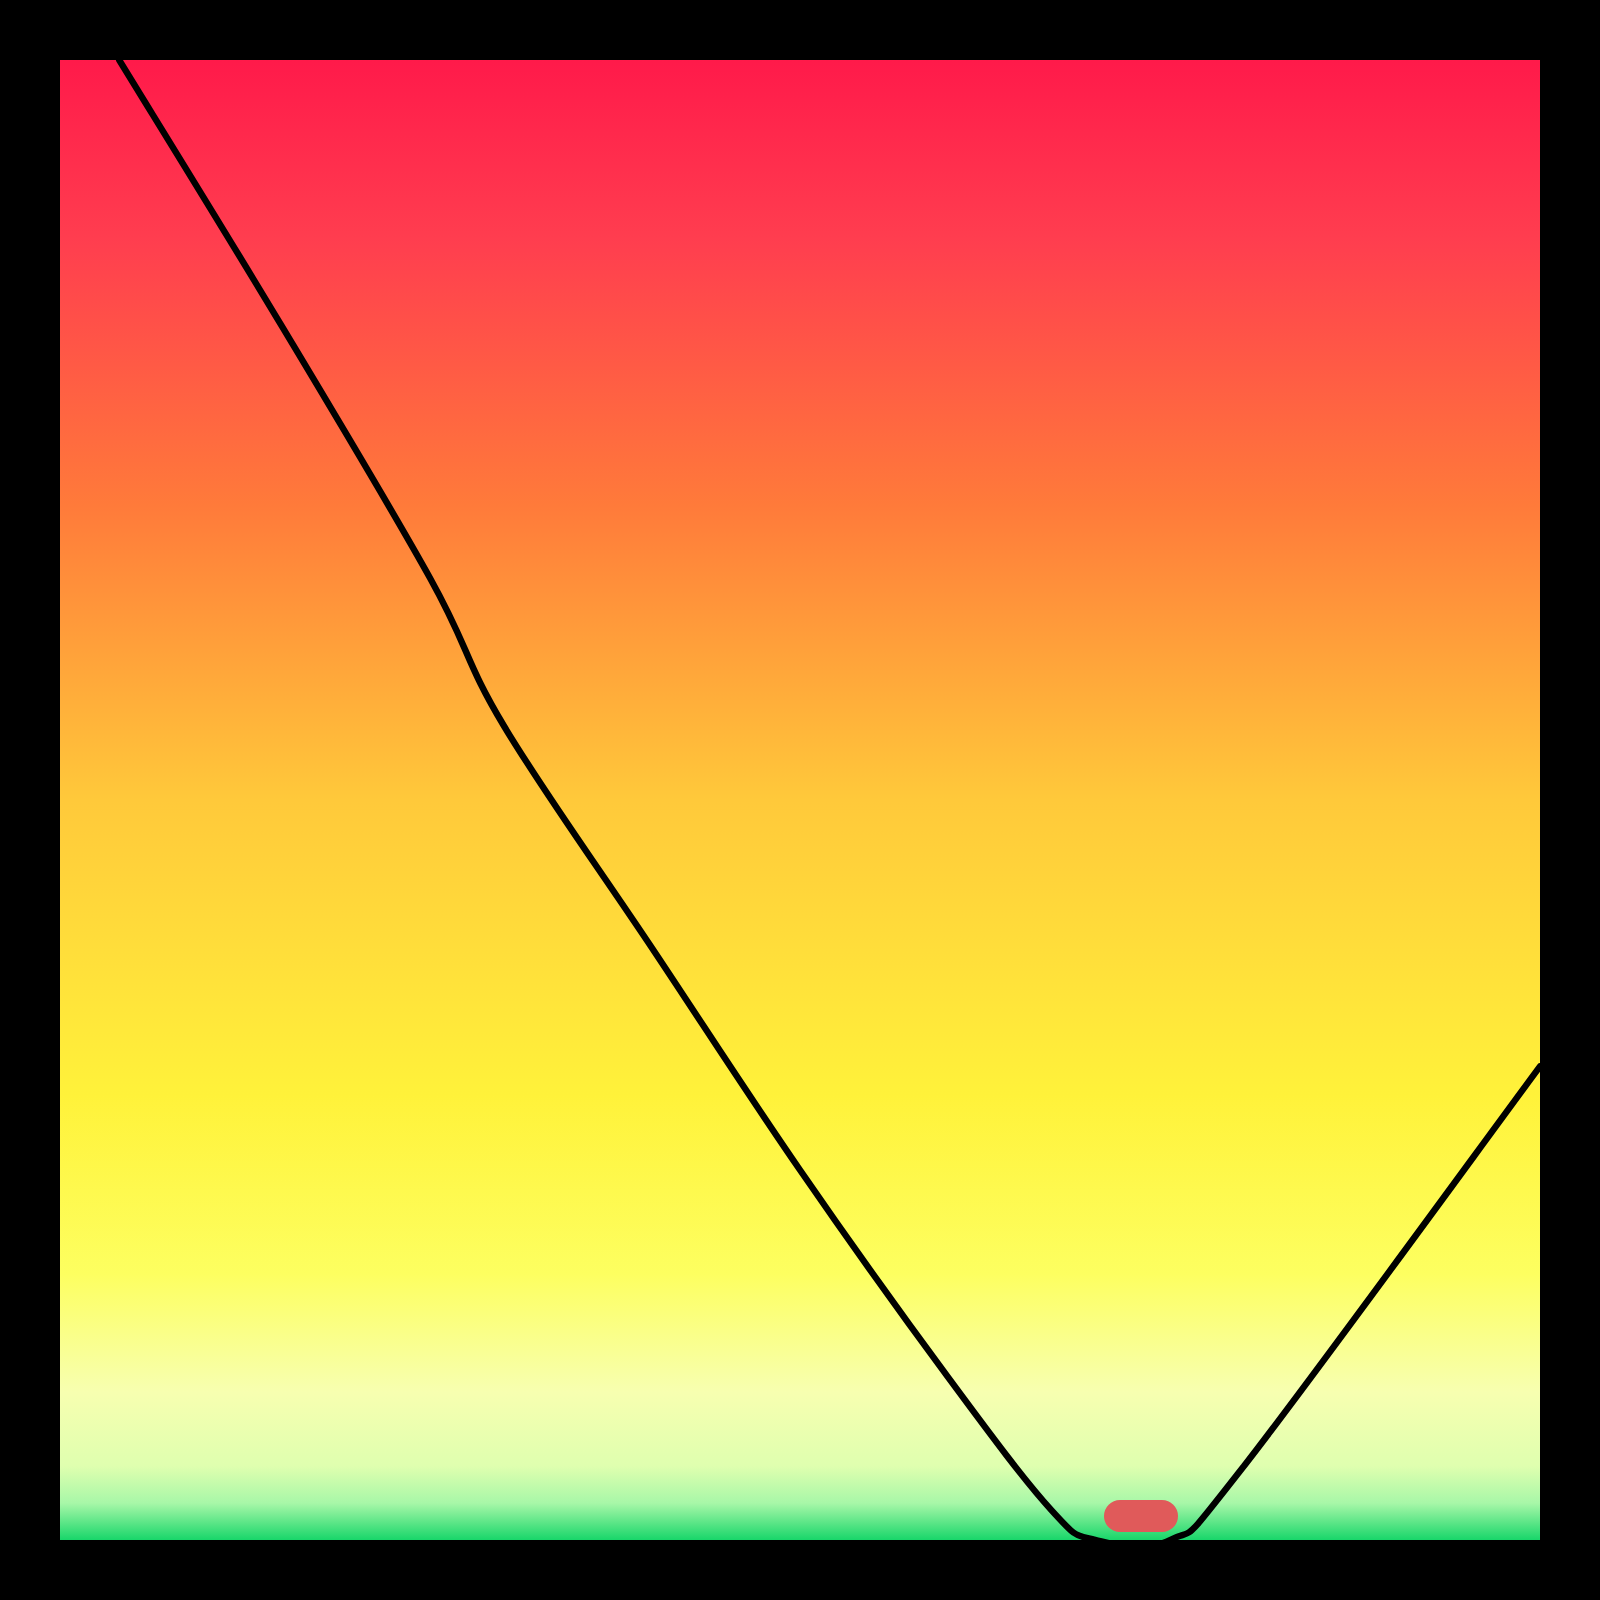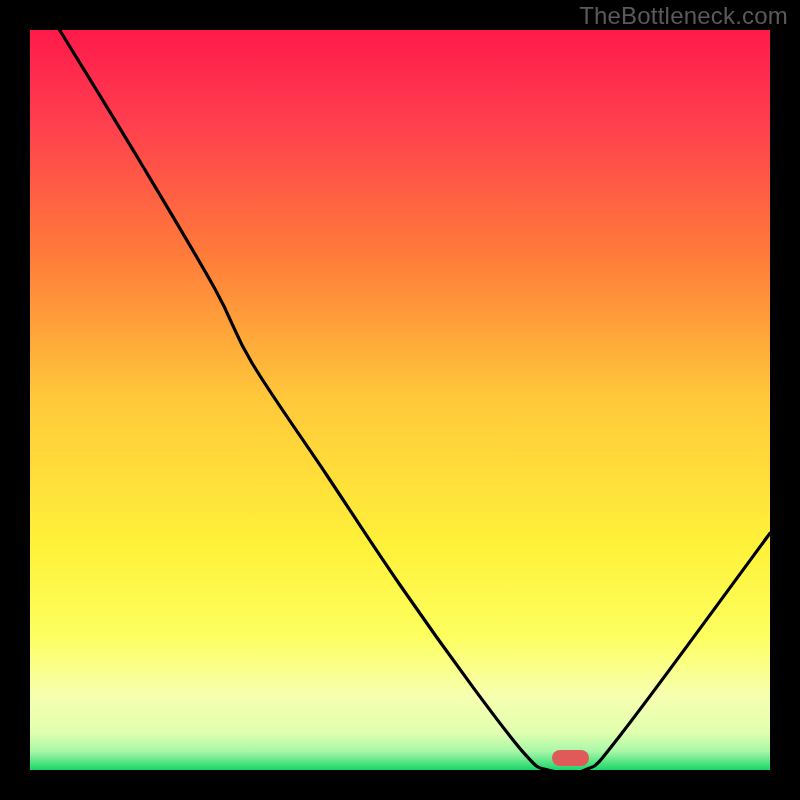--- a/index.html
+++ b/index.html
@@ -46,21 +46,20 @@
     position: absolute;
     background: #e05a5a;
     border-radius: 10px;
     z-index: 6;
   }
 </style>
 </head>
 <body>
 
 <div class="container">
-  <div class="watermark">TheBottleneck.com</div>
 
   <svg class="plot" viewBox="0 0 740 740" preserveAspectRatio="none">
     <defs>
       <linearGradient id="bg-grad" x1="0" y1="0" x2="0" y2="1">
           <stop offset="0%" stop-color="#ff1a4a"></stop>
           <stop offset="12%" stop-color="#ff3d4f"></stop>
           <stop offset="30%" stop-color="#ff7a3a"></stop>
           <stop offset="50%" stop-color="#ffc93a"></stop>
           <stop offset="70%" stop-color="#fff23a"></stop>
           <stop offset="82%" stop-color="#fdff60"></stop>

